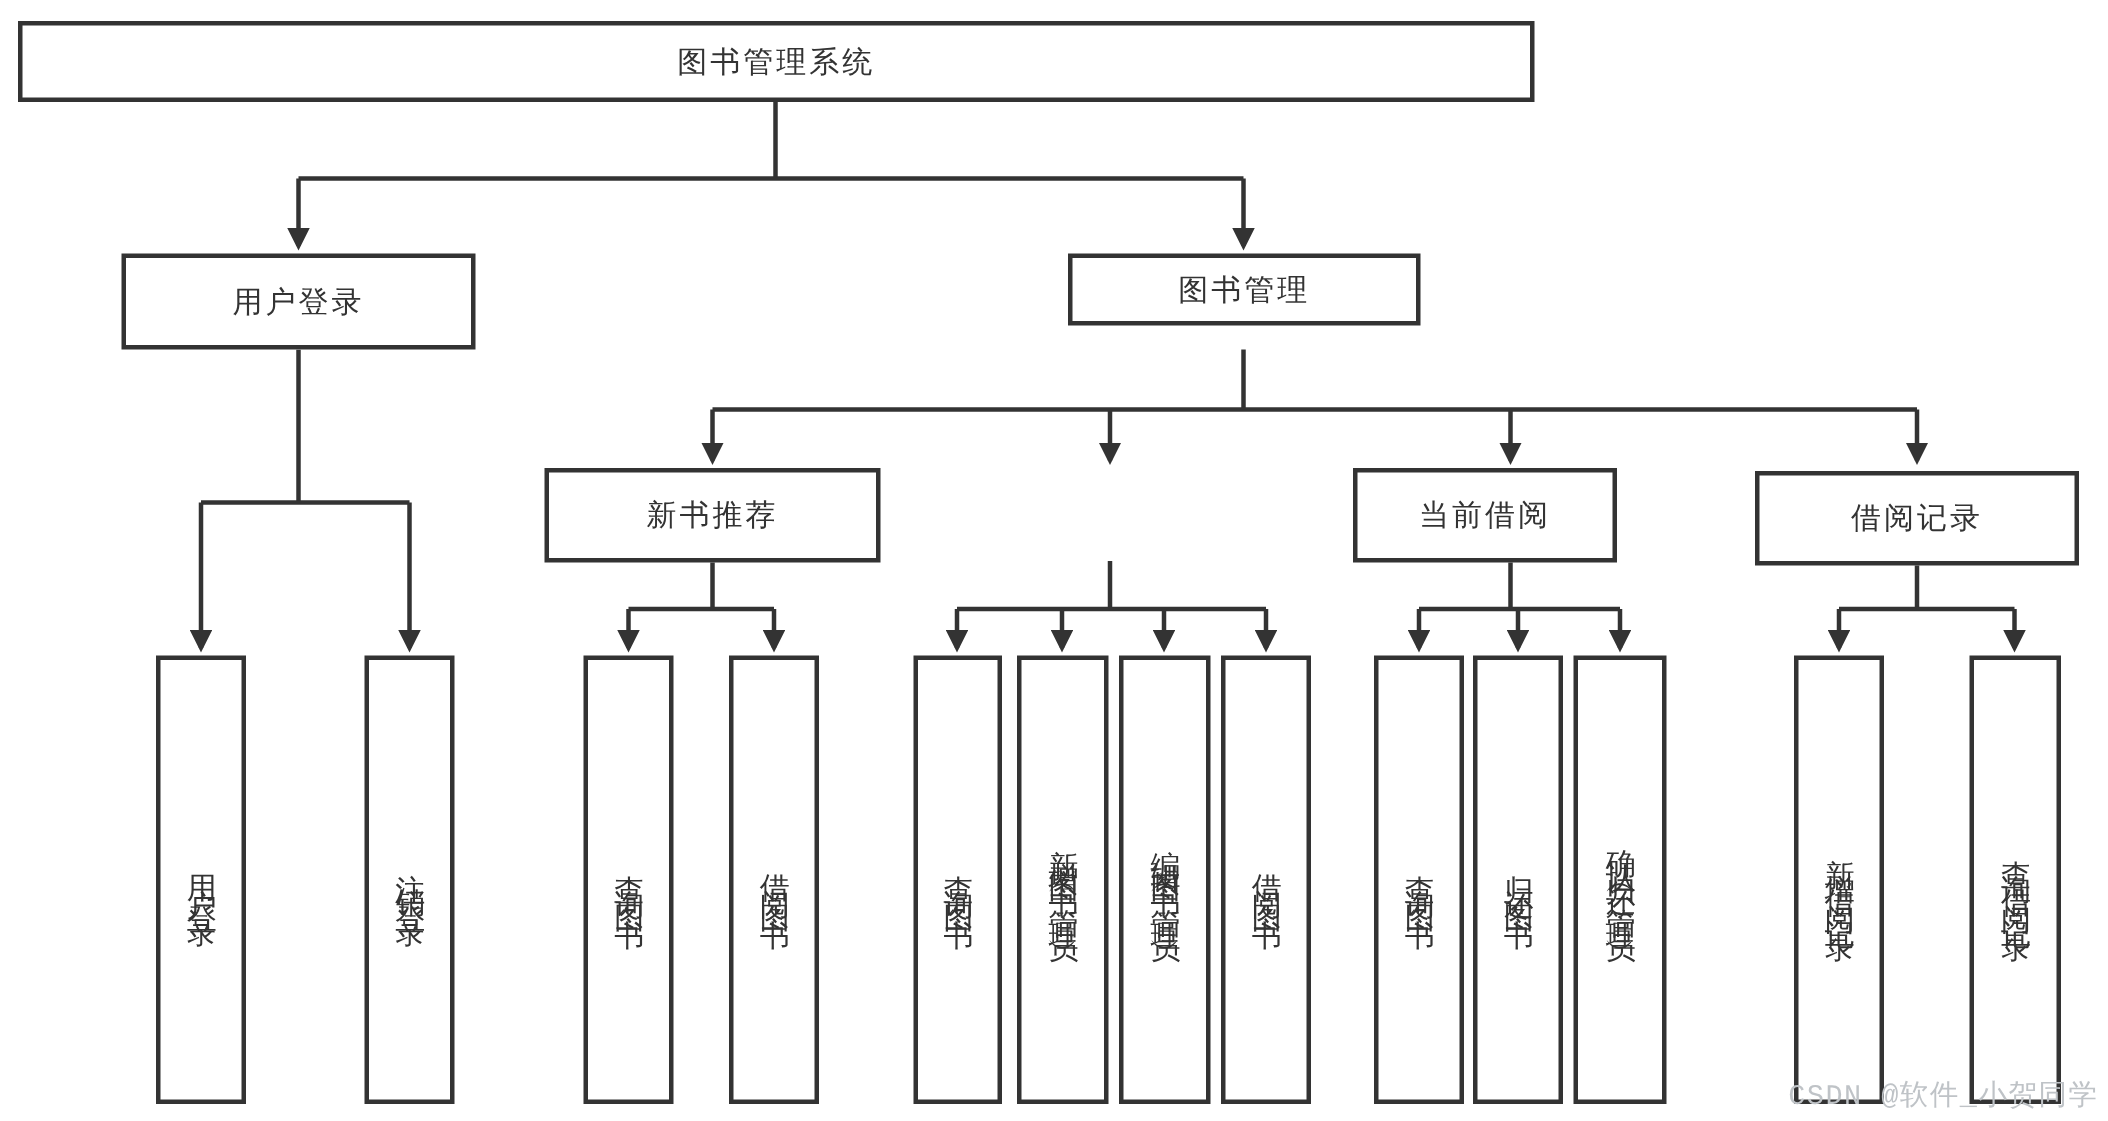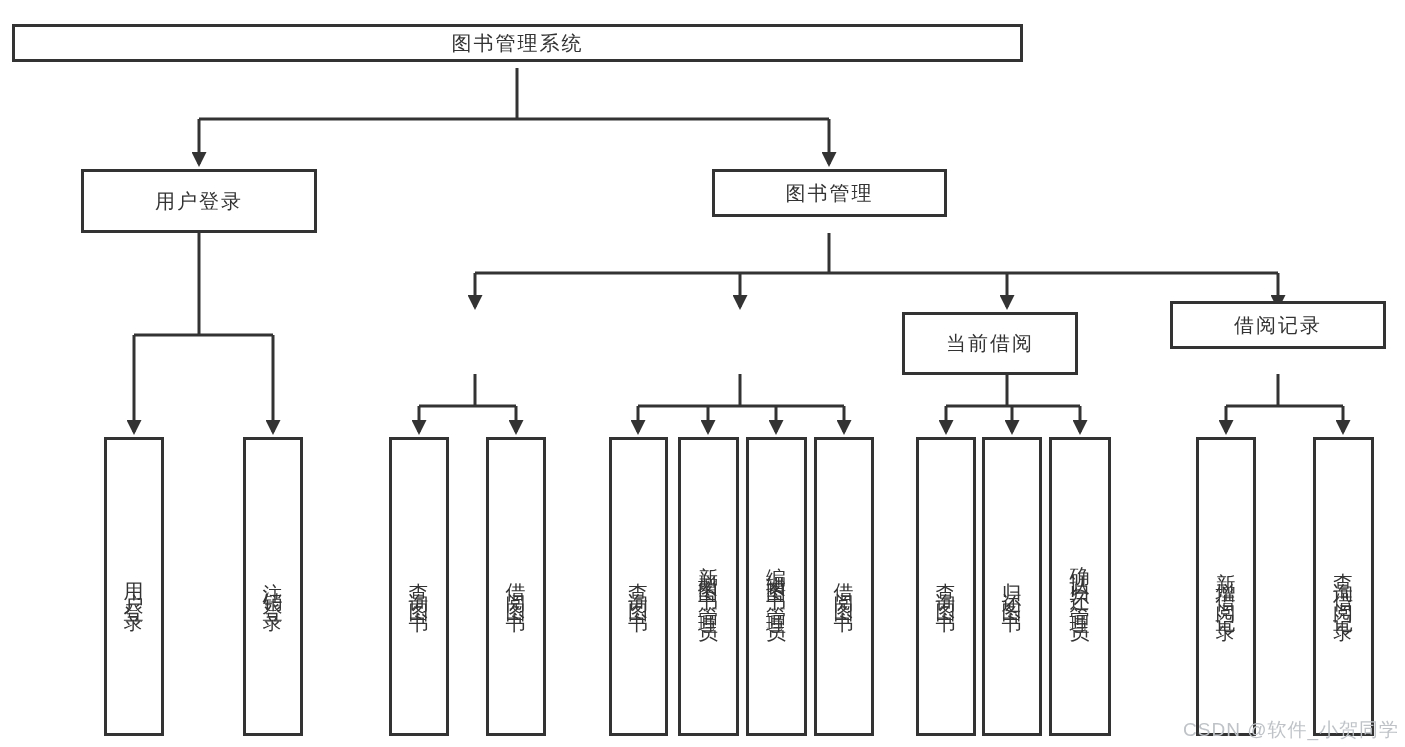--- a/index.html
+++ b/index.html
@@ -13,21 +13,21 @@
     display:flex;align-items:center;justify-content:center;
   }
   .hbox .lbl{font-size:20px;letter-spacing:2px;color:#333;white-space:nowrap;}
   .vbox .vtext{
     writing-mode:vertical-rl;text-orientation:mixed;
     font-size:20px;line-height:1;letter-spacing:10px;color:#333;
   }
   .vbox.long .vtext{letter-spacing:8px;}
   .watermark{
     position:absolute;right:6px;bottom:4px;font-size:19px;color:#bfc3c7;
-    letter-spacing:1px;white-space:nowrap;
+    letter-spacing:1px;white-space:nowrap;font-family:Liberation Mono, monospace;
   }
 </style>
 </head>
 <body>
 
 <div class="canvas">
 
   <svg class="wires" width="1405" height="747" viewBox="0 0 1405 747" xmlns="http://www.w3.org/2000/svg">
     <defs>
       <marker id="ah" viewBox="0 0 10 10" refX="8" refY="5" markerWidth="5" markerHeight="5" orient="auto-start-reverse">
@@ -71,35 +71,38 @@
       <line x1="1012" y1="406" x2="1012" y2="432" marker-end="url(#ah)"></line>
       <line x1="1080" y1="406" x2="1080" y2="432" marker-end="url(#ah)"></line>
 
       <line x1="1278" y1="374" x2="1278" y2="406"></line>
       <line x1="1226" y1="406" x2="1343" y2="406"></line>
       <line x1="1226" y1="406" x2="1226" y2="432" marker-end="url(#ah)"></line>
       <line x1="1343" y1="406" x2="1343" y2="432" marker-end="url(#ah)"></line>
     </g>
   </svg>
 
-  <div class="hbox" style="left:12px;top:24px;width:1011px;height:38px">
+  <div class="hbox" style="left:12px;top:14px;width:1011px;height:54px">
     <span class="lbl">图书管理系统</span>
   </div>
 
   <div class="hbox" style="left:81px;top:169px;width:236px;height:64px">
     <span class="lbl">用户登录</span>
   </div>
   <div class="hbox" style="left:712px;top:169px;width:235px;height:48px">
     <span class="lbl">图书管理</span>
   </div>
 
+  <div class="hbox" style="left:363px;top:312px;width:224px;height:63px">
+    <span class="lbl">新书推荐</span>
+  </div>
   <div class="hbox" style="left:902px;top:312px;width:176px;height:63px">
     <span class="lbl">当前借阅</span>
   </div>
-  <div class="hbox" style="left:1170px;top:301px;width:216px;height:48px">
+  <div class="hbox" style="left:1170px;top:314px;width:216px;height:63px">
     <span class="lbl">借阅记录</span>
   </div>
 
   <div class="vbox" style="left:104px;top:437px;width:60px;height:299px">
     <span class="vtext">用户登录</span>
   </div>
   <div class="vbox" style="left:243px;top:437px;width:60px;height:299px">
     <span class="vtext">注销登录</span>
   </div>
 

